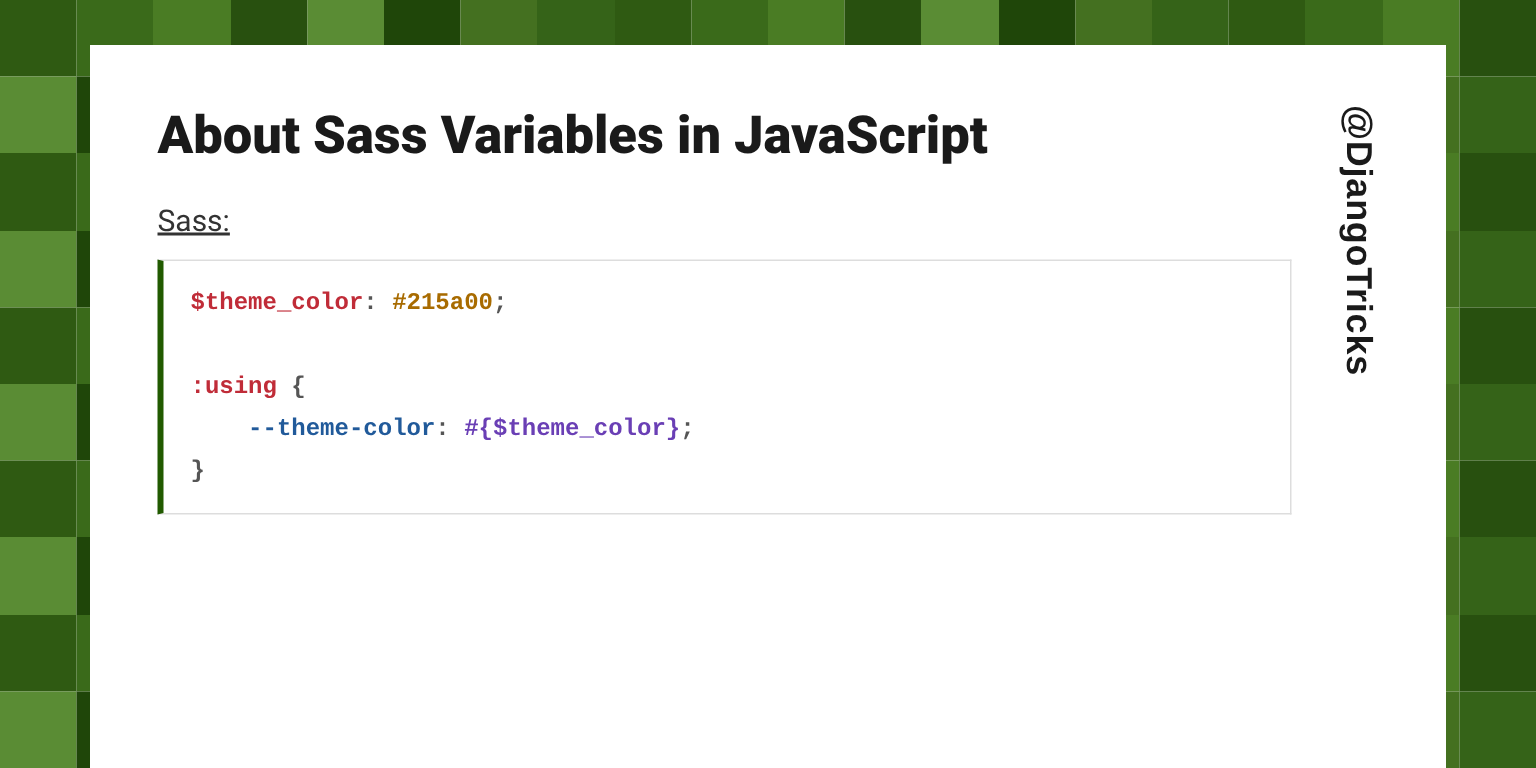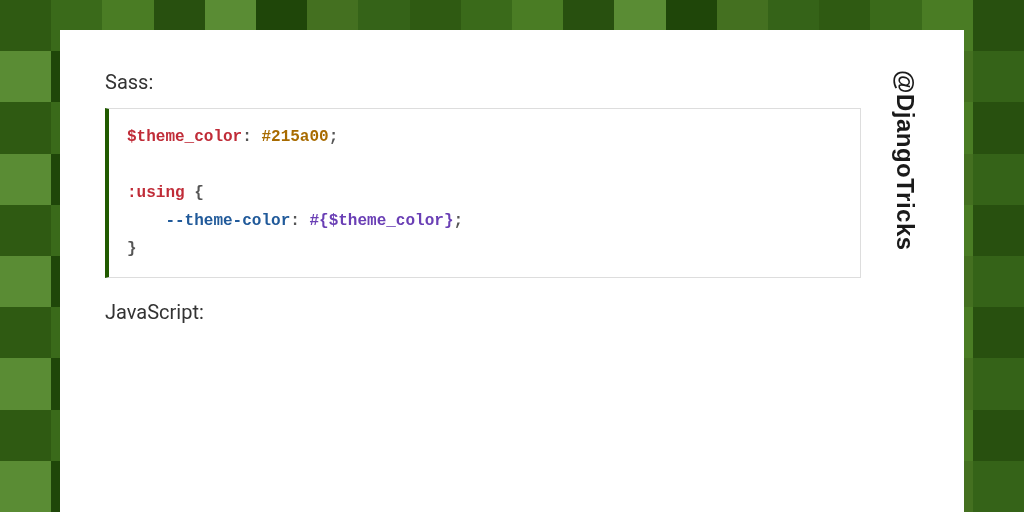--- a/index.html
+++ b/index.html
@@ -49,20 +49,21 @@
   .intro {
     font-size: 20px;
     color: #333;
     line-height: 1.5;
     margin-bottom: 22px;
   }
   .label {
     font-size: 20px;
     color: #333;
     margin-bottom: 14px;
+    text-decoration: underline;
   }
   pre.code {
     border: 1px solid #ddd;
     border-left: 4px solid #215a00;
     padding: 14px 18px;
     font-family: "SFMono-Regular", Consolas, "Liberation Mono", Menlo, monospace;
     font-size: 16px;
     line-height: 1.75;
     color: #333;
     white-space: pre;
@@ -286,25 +287,25 @@
     <div style="background: rgb(74, 124, 36);"></div>
     <div style="background: rgb(40, 80, 15);"></div>
     <div style="background: rgb(90, 140, 52);"></div>
     <div style="background: rgb(31, 70, 9);"></div>
     <div style="background: rgb(68, 112, 32);"></div>
     <div style="background: rgb(53, 99, 24);"></div>
   </div>
 
 <div class="card">
   <div class="content">
+    <h1>About Sass Variables in JavaScript</h1>
     <p class="label">Sass:</p>
 
     <pre class="code"><span class="tok-var">$theme_color</span><span class="tok-punct">:</span> <span class="tok-hex">#215a00</span><span class="tok-punct">;</span>
 
 <span class="tok-pseudo">:using</span> <span class="tok-brace">{</span>
 <span>    </span><span class="tok-prop">--theme-color</span><span class="tok-punct">:</span> <span class="tok-interp">#{</span><span class="tok-interp">$theme_color</span><span class="tok-interp">}</span><span class="tok-punct">;</span>
 <span class="tok-brace">}</span></pre>
 
-    <p class="label">JavaScript:</p>
   </div>
   <div class="handle">@DjangoTricks</div>
   <div class="fade"></div>
 </div>
 
 </body></html>

